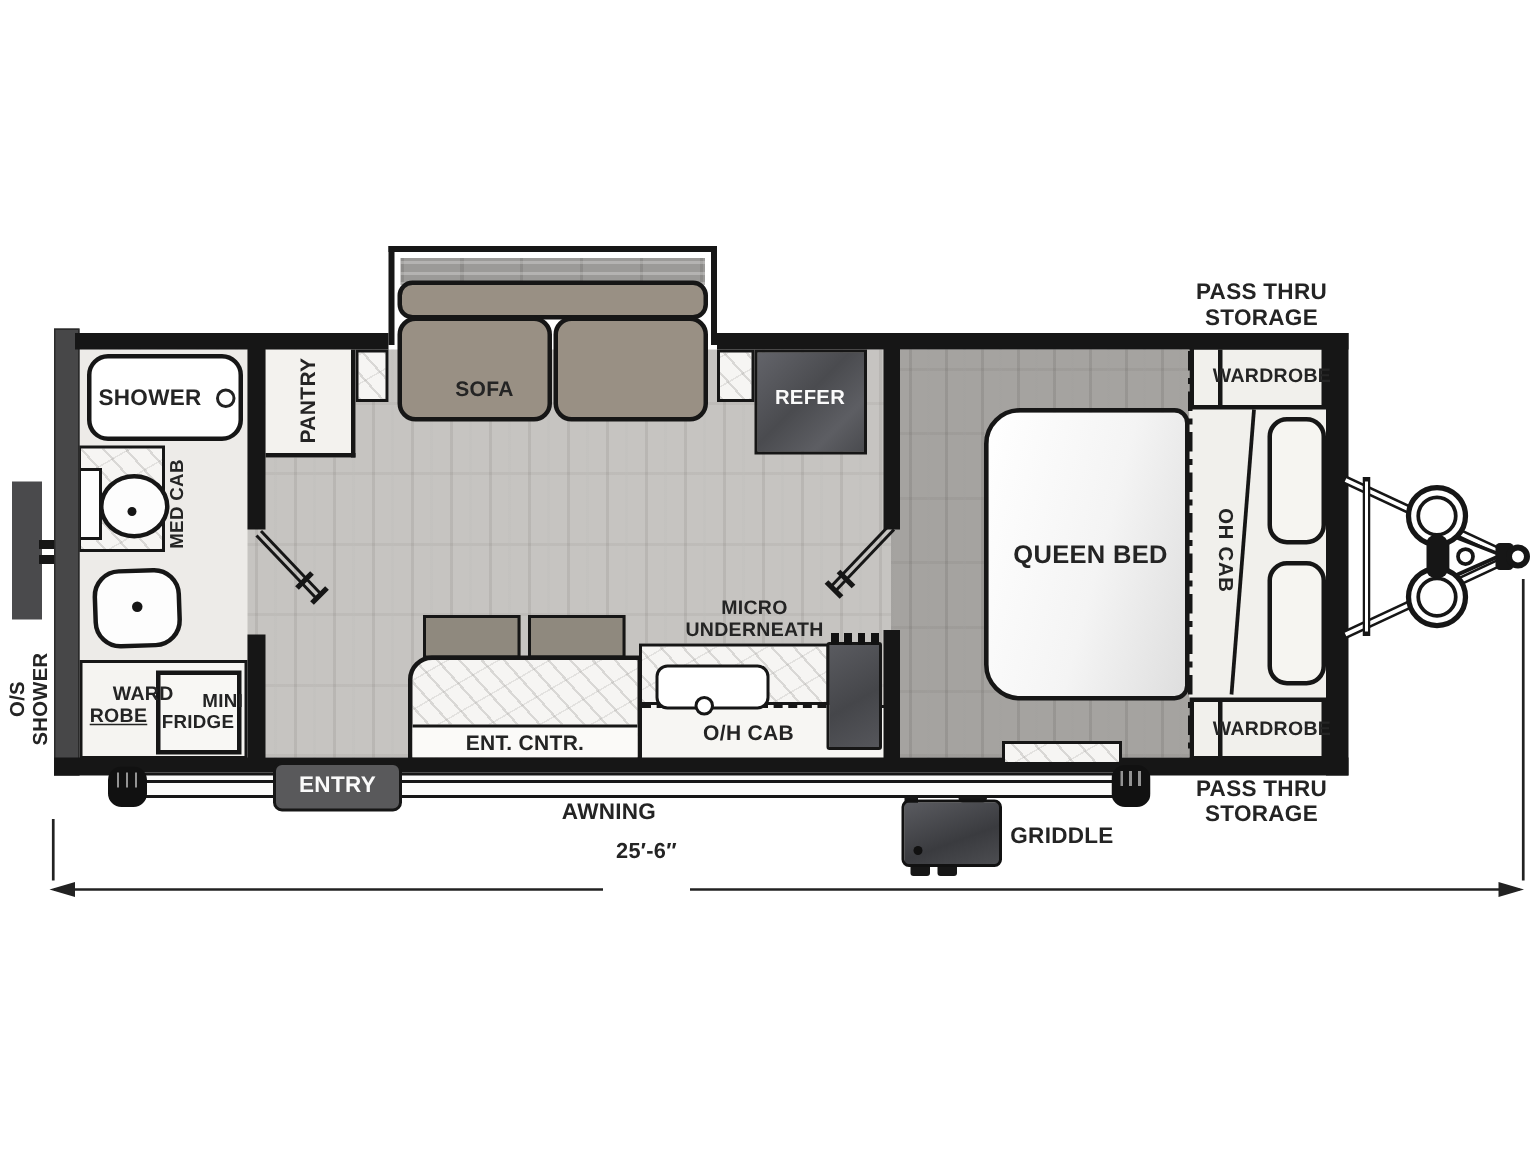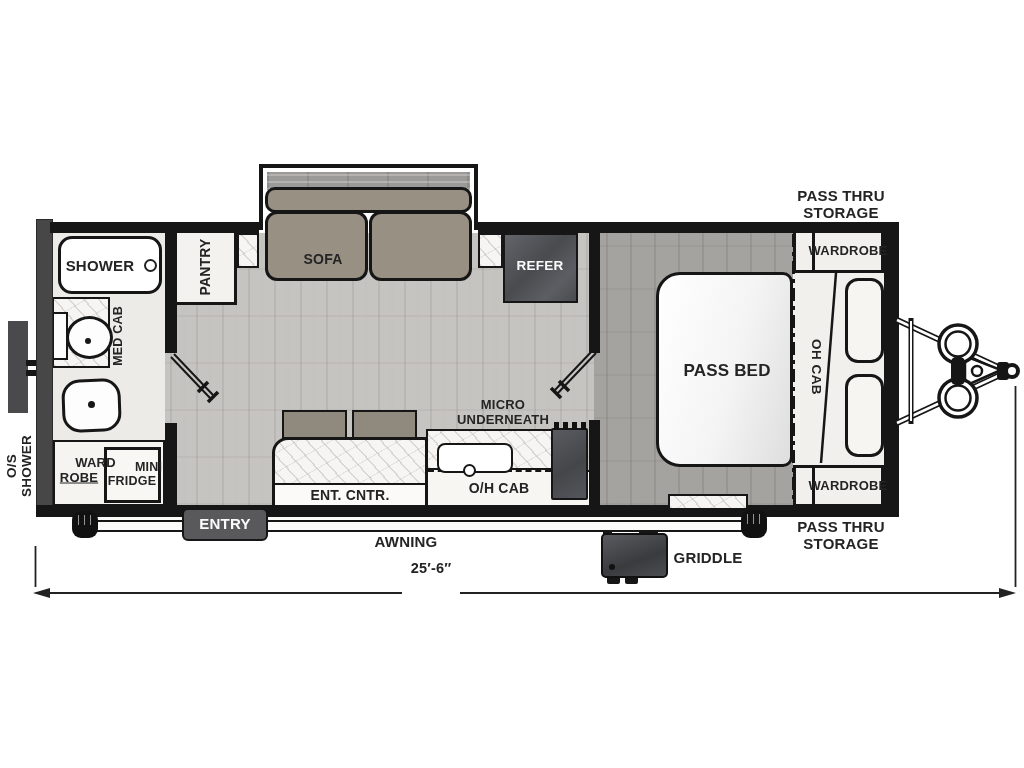--- a/index.html
+++ b/index.html
@@ -181,21 +181,21 @@
       <polygon points="33,593 50,588 50,598" fill="#222" stroke="none"></polygon>
       <polygon points="1016,593 999,588 999,598" fill="#222" stroke="none"></polygon>
     </g>
   </svg>
 
   <div class="lbl" style="left:100px;top:266px;font-size:15px;">SHOWER</div>
   <div class="lbl v" style="left:119px;top:336px;font-size:12.5px;">MED CAB</div>
   <div class="lbl v" style="left:206px;top:267px;font-size:14px;">PANTRY</div>
   <div class="lbl" style="left:323px;top:260px;font-size:14px;">SOFA</div>
   <div class="lbl white" style="left:540px;top:266px;font-size:13.5px;">REFER</div>
-  <div class="lbl" style="left:727px;top:371px;font-size:17px;">PASS BED</div>
+  <div class="lbl" style="left:727px;top:371px;font-size:17px;">QUEEN BED</div>
   <div class="lbl vd" style="left:816px;top:367px;font-size:13.5px;letter-spacing:.5px;">OH CAB</div>
   <div class="lbl" style="left:848px;top:251px;font-size:13px;">WARDROBE</div>
   <div class="lbl" style="left:848px;top:486px;font-size:13px;">WARDROBE</div>
 
   <div class="lbl" style="left:841px;top:204px;font-size:15px;line-height:16.5px;">
     <span style="display:block;">PASS THRU</span>
     <span style="display:block;">STORAGE</span>
   </div>
   <div class="lbl" style="left:841px;top:535px;font-size:15px;line-height:16.5px;">
     <span style="display:block;">PASS THRU</span>

